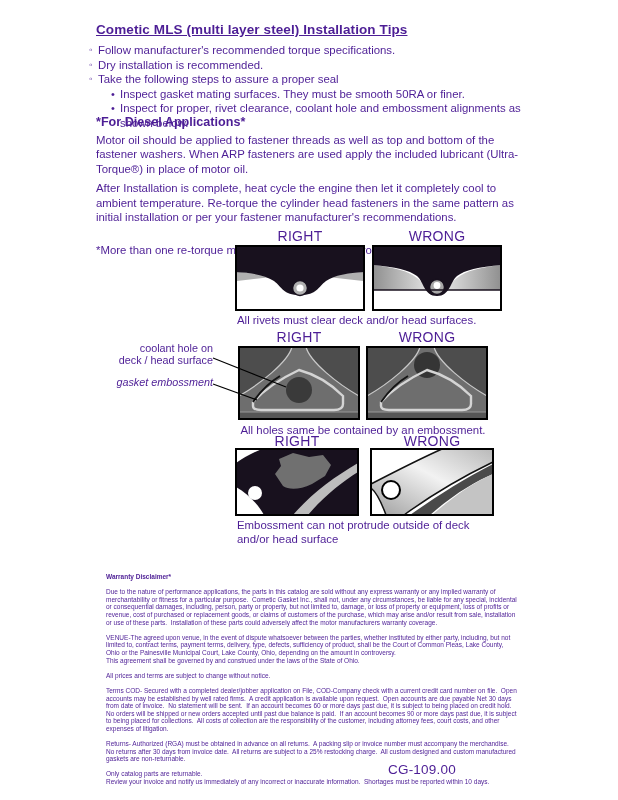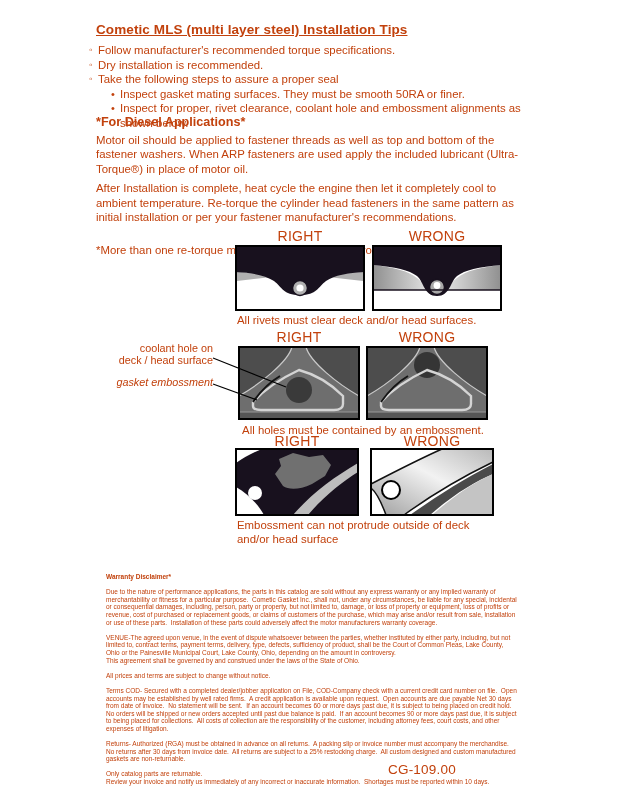--- a/index.html
+++ b/index.html
@@ -1,18 +1,18 @@
 <!DOCTYPE html>
 <html><head>
 <meta charset="utf-8">
 <style>
   html,body { margin:0; padding:0; background:#fff; }
   .page {
     position:relative; width:618px; height:800px; background:#ffffff;
-    font-family:"Liberation Sans", sans-serif; color:#c2410c; overflow:hidden;
+    font-family:"Liberation Sans", sans-serif; color:#4c1d95; overflow:hidden;
   }
   .title {
     position:absolute; left:96px; top:22px;
     font-size:13.5px; font-weight:bold; text-decoration:underline;
     letter-spacing:0.1px;
   }
   .tips { position:absolute; left:89px; top:43px; width:440px; font-size:11.4px; line-height:14.5px; }
   .tip { display:flex; }
   .tip .marker { width:9px; flex:0 0 9px; font-size:10px; }
   .tip.l2 { margin-left:22px; }
@@ -148,21 +148,21 @@
       <path d="M15,56 C22,46 32,36 42,30" fill="none" stroke="#141414" stroke-width="2"></path>
       <rect x="1" y="1" width="120" height="72" fill="none" stroke="#000" stroke-width="2"></rect>
     </svg>
   </div>
 
   <svg class="leader-overlay" width="200" height="70" viewBox="0 0 200 70">
     <line x1="103" y1="16" x2="176" y2="45" stroke="#000" stroke-width="1.1"></line>
     <line x1="103" y1="42" x2="147" y2="58" stroke="#000" stroke-width="1.1"></line>
   </svg>
 
-  <div class="caption" style="left:238px; top:424px; width:250px; text-align:center;">All holes must be contained by an embossment.</div>
+  <div class="caption" style="left:238px; top:424px; width:250px; text-align:center;">All holes same be contained by an embossment.</div>
 
   <div class="rw-label" style="left:235px; top:433px; width:124px;">RIGHT</div>
   <div class="rw-label" style="left:370px; top:433px; width:124px;">WRONG</div>
 
   <div class="panel" style="left:235px; top:448px;">
     <svg width="124" height="68" viewBox="0 0 124 68">
       <rect width="124" height="68" fill="#18111e"></rect>
       <path d="M1,1 H27 C17,5 8,10 1,15 Z" fill="#ffffff"></path>
       <path d="M1,39 C13,46 23,56 29,67 L1,67 Z" fill="#ffffff"></path>
       <path d="M44,11 L58,5 L74,9 L88,7 L96,17 L90,28 L77,36 C64,42 54,42 48,38 L40,26 L46,18 Z" fill="#707070"></path>

